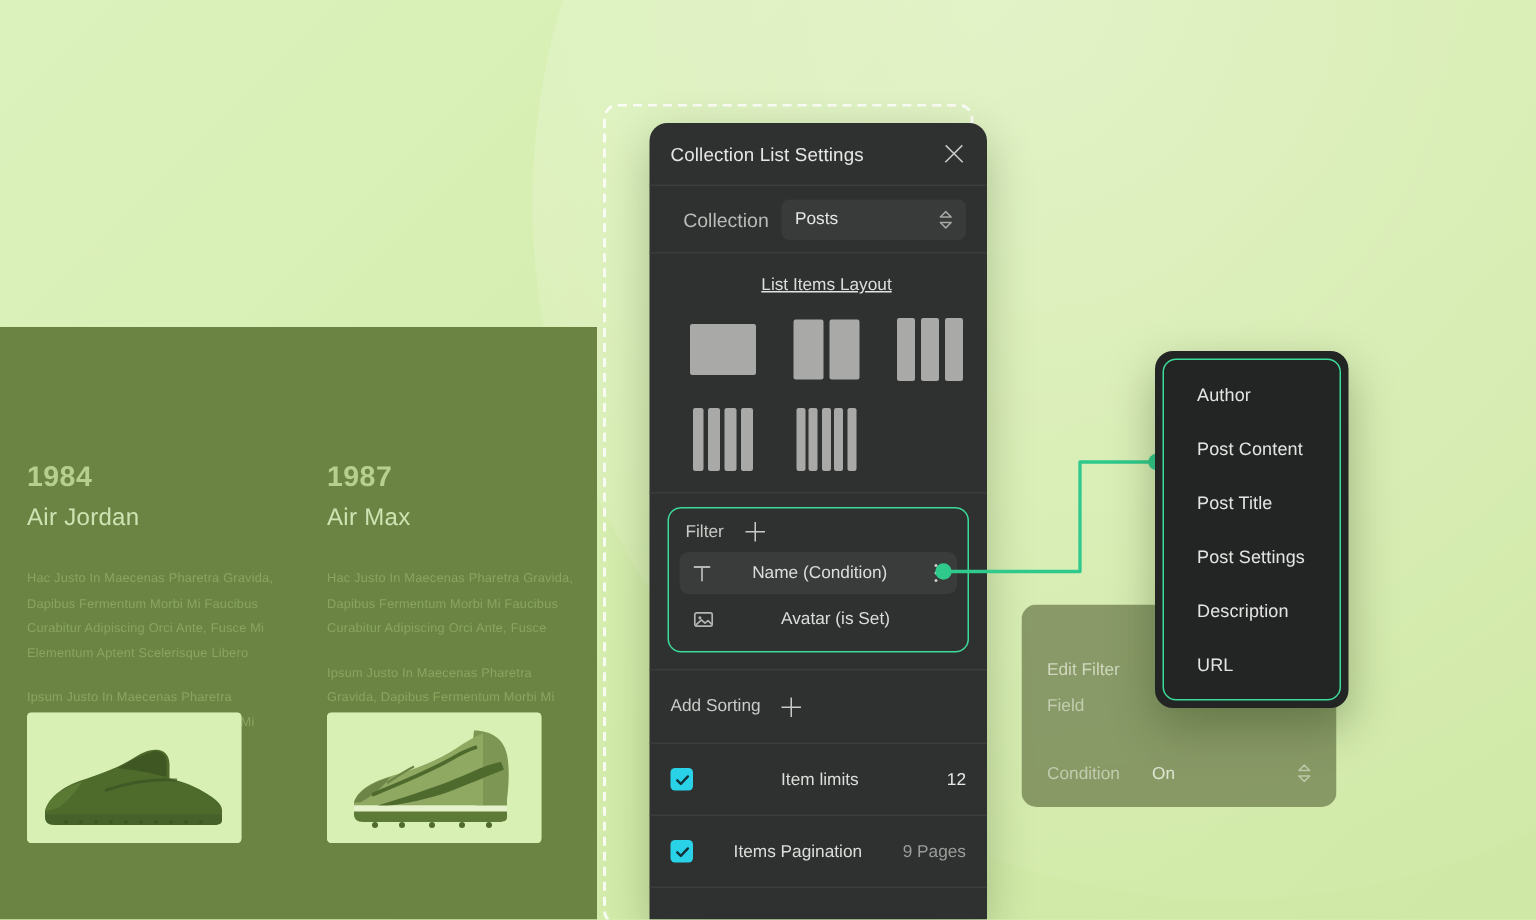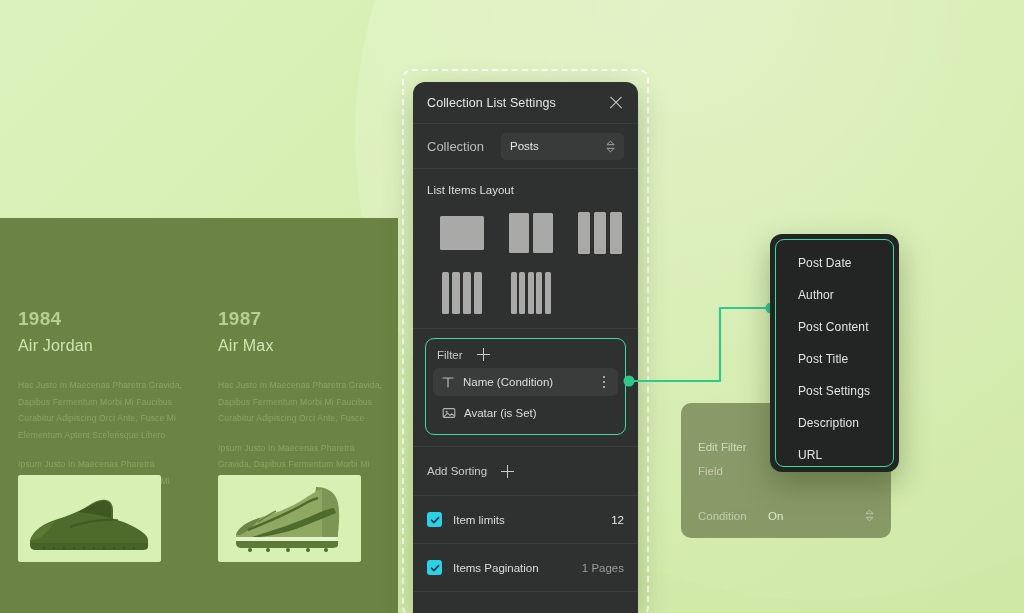--- a/index.html
+++ b/index.html
@@ -62,26 +62,27 @@
     position:absolute;
     left:402px; top:69px; width:247px; height:548px;
     border:2px dashed rgba(255,255,255,0.85);
     border-radius:10px;
     pointer-events:none;
   }
 
   
   #settings-panel {
     position:absolute;
-    left:413px; top:82px; width:225px; height:531px;
+    left:433px; top:82px; width:225px; height:531px;
     background:#2f3130;
     border-radius:12px 12px 0 0;
     color:#e3e4e2;
     overflow:hidden;
     box-shadow:0 10px 30px rgba(40,60,20,0.28);
+    text-align:center;
   }
   .panel-hd {
     height:42px; display:flex; align-items:center; justify-content:space-between;
     padding:0 14px 0 14px;
     border-bottom:1px solid #3b3d3c;
   }
   .panel-title { font-size:12.5px; color:#e6e7e5; letter-spacing:0.1px; }
   .close-x {
     width:16px; height:16px; position:relative; cursor:pointer;
   }
@@ -98,21 +99,21 @@
   }
   .lbl-collection { font-size:13px; color:#b9bbb8; width:74px; }
   .select-box {
     flex:1; height:27px; background:#393b3a; border-radius:5px;
     display:flex; align-items:center; justify-content:space-between;
     padding:0 9px; cursor:pointer;
   }
   .select-val { font-size:11.5px; color:#e6e7e5; }
   .chev-ud { width:9px; height:13px; opacity:.75; }
 
-  .section-layout { padding:15px 3px 14px 14px; border-bottom:1px solid #3b3d3c; }
+  .section-layout { padding:15px 3px 14px 14px; border-bottom:1px solid #3b3d3c;text-decoration:underline; }
   .section-title { font-size:11.5px; color:#dcdedb; margin-bottom:16px; }
   .layout-grid {
     display:grid; grid-template-columns:repeat(3,1fr); row-gap:18px;
     justify-items:center;
   }
   .layout-opt { cursor:pointer; height:42px; display:flex; align-items:center; }
   .bars { display:flex; gap:4px; height:42px; align-items:stretch; }
   .bars i { display:block; background:#a9aaa7; border-radius:1.5px; }
 
   
@@ -369,21 +370,21 @@
     <span class="chk-val">12</span>
   </div>
 
   <div class="row-check">
     <span class="cbx">
       <svg viewBox="0 0 10 10">
         <path d="M1.5 5.2 L3.9 7.6 L8.6 2.6" fill="none" stroke="#14323a" stroke-width="1.6" stroke-linecap="round" stroke-linejoin="round"></path>
       </svg>
     </span>
     <span class="chk-lbl">Items Pagination</span>
-    <span class="chk-val muted">1 Pages</span>
+    <span class="chk-val muted">9 Pages</span>
   </div>
 </div>
 
 <svg id="connector">
   <path d="M629 381 L720 381 L720 308 L772 308" fill="none" stroke="#2fc98c" stroke-width="2.2" stroke-linejoin="round"></path>
   <circle cx="629" cy="381" r="5.5" fill="#2fc98c"></circle>
   <circle cx="771" cy="308" r="5.5" fill="#2fc98c"></circle>
 </svg>
 
 <div id="edit-filter-card">
@@ -399,21 +400,20 @@
     <span class="ef-val">On</span>
     <svg class="ef-chev" viewBox="0 0 10 14">
       <path d="M5 1 L9 5 L1 5 Z" fill="none" stroke="#dfe6d2" stroke-width="1.1" stroke-linejoin="round"></path>
       <path d="M5 13 L9 9 L1 9 Z" fill="none" stroke="#dfe6d2" stroke-width="1.1" stroke-linejoin="round"></path>
     </svg>
   </div>
 </div>
 
 <div id="field-dropdown">
   <div class="inner">
-    <div class="dd-item">Post Date</div>
     <div class="dd-item">Author</div>
     <div class="dd-item">Post Content</div>
     <div class="dd-item">Post Title</div>
     <div class="dd-item">Post Settings</div>
     <div class="dd-item">Description</div>
     <div class="dd-item">URL</div>
   </div>
 </div>
 
 </body></html>

